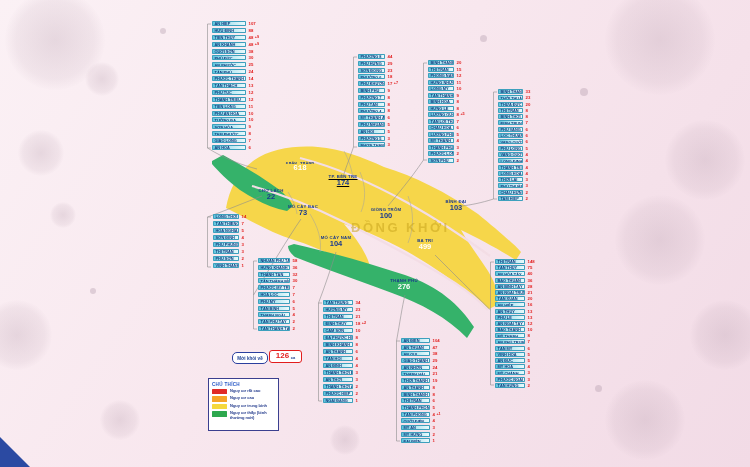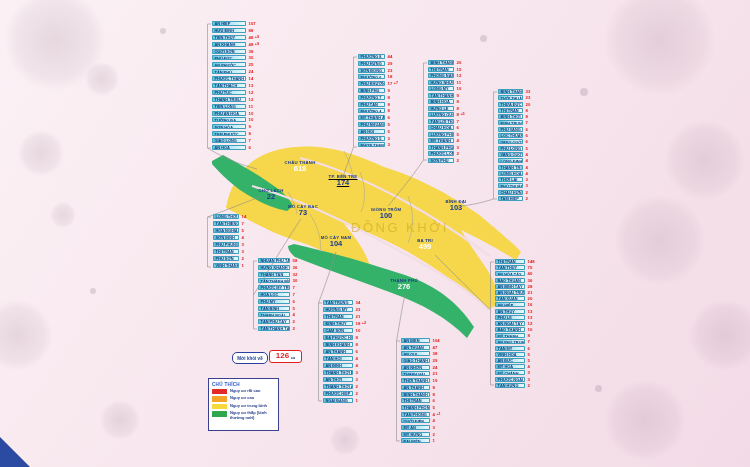--- a/index.html
+++ b/index.html
@@ -19,21 +19,21 @@
     font-size:3.9px;font-weight:700;color:#123a7d;padding:0.3px 1.5px 0;
     border:0.4px solid #3da0bd;border-radius:0.8px;white-space:nowrap;overflow:hidden;
     background:linear-gradient(90deg,#5fc6de 0%,#aee3f0 45%,#e9f9fc 100%);}
   .val{margin-left:2.5px;font-size:4.3px;font-weight:700;color:#e21d1d;line-height:5px;}
   .extra{margin-left:1.5px;font-size:3.8px;font-weight:700;color:#e21d1d;line-height:5px;}
 
   
   .dlabel{position:absolute;transform:translateX(-50%);text-align:center;z-index:4;}
   .dname{font-size:4.3px;font-weight:700;color:#1b3a8c;letter-spacing:.25px;white-space:nowrap;}
   .dnum{font-size:7.5px;font-weight:800;line-height:7.5px;}
-  .watermark{position:absolute;left:351px;top:220px;z-index:3;font-size:13px;font-weight:400;
+  .watermark{position:absolute;left:351px;top:220px;z-index:3;font-size:13px;font-weight:700;
     color:#c9a51e;opacity:.55;letter-spacing:2.5px;white-space:nowrap;}
 
   
   .recov-label{position:absolute;left:232px;top:352px;width:34px;height:10px;z-index:6;
     border:0.7px solid #2b3f9e;border-radius:5px;background:#fff;display:flex;align-items:center;
     justify-content:center;font-size:4.6px;font-weight:800;color:#1c3f94;white-space:nowrap;}
   .recov-value{position:absolute;left:269px;top:350px;width:33px;height:12.5px;z-index:6;
     border:0.9px solid #e21d1d;border-radius:3px;background:#fff;display:flex;align-items:center;
     justify-content:center;gap:1.5px;box-sizing:border-box;}
   .recov-num{font-size:8px;font-weight:800;color:#e21d1d;line-height:8px;}
@@ -118,21 +118,21 @@
         <path d="M318.5,303 C325,286 331,268 336,252"></path>
       <path d="M400,341 h-3.5 V441 h3.5"></path> 
         <path d="M396.5,341 C400,322 402,307 405,295"></path>
       <path d="M494,262 h-3.5 V385 h3.5"></path> 
         <path d="M490.5,310 C472,292 452,272 435,255"></path>
     </g>
   </svg>
 
   <div class="watermark">ĐỒNG KHỞI</div>
 
-  <div class="dlabel" style="left:300px;top:160px;">
+  <div class="dlabel" style="left:300px;top:160px;font-family:Liberation Mono, monospace;">
     <div class="dname">CHÂU THÀNH</div>
     <div class="dnum" style="color: rgb(255, 255, 255);">618</div>
   </div>
   <div class="dlabel" style="left:343px;top:174px;text-decoration:underline;">
     <div class="dname">TP. BẾN TRE</div>
     <div class="dnum" style="color: rgb(26, 58, 143);">174</div>
   </div>
   <div class="dlabel" style="left:386px;top:207px;">
     <div class="dname">GIỒNG TRÔM</div>
     <div class="dnum" style="color: rgb(26, 58, 143);">100</div>

